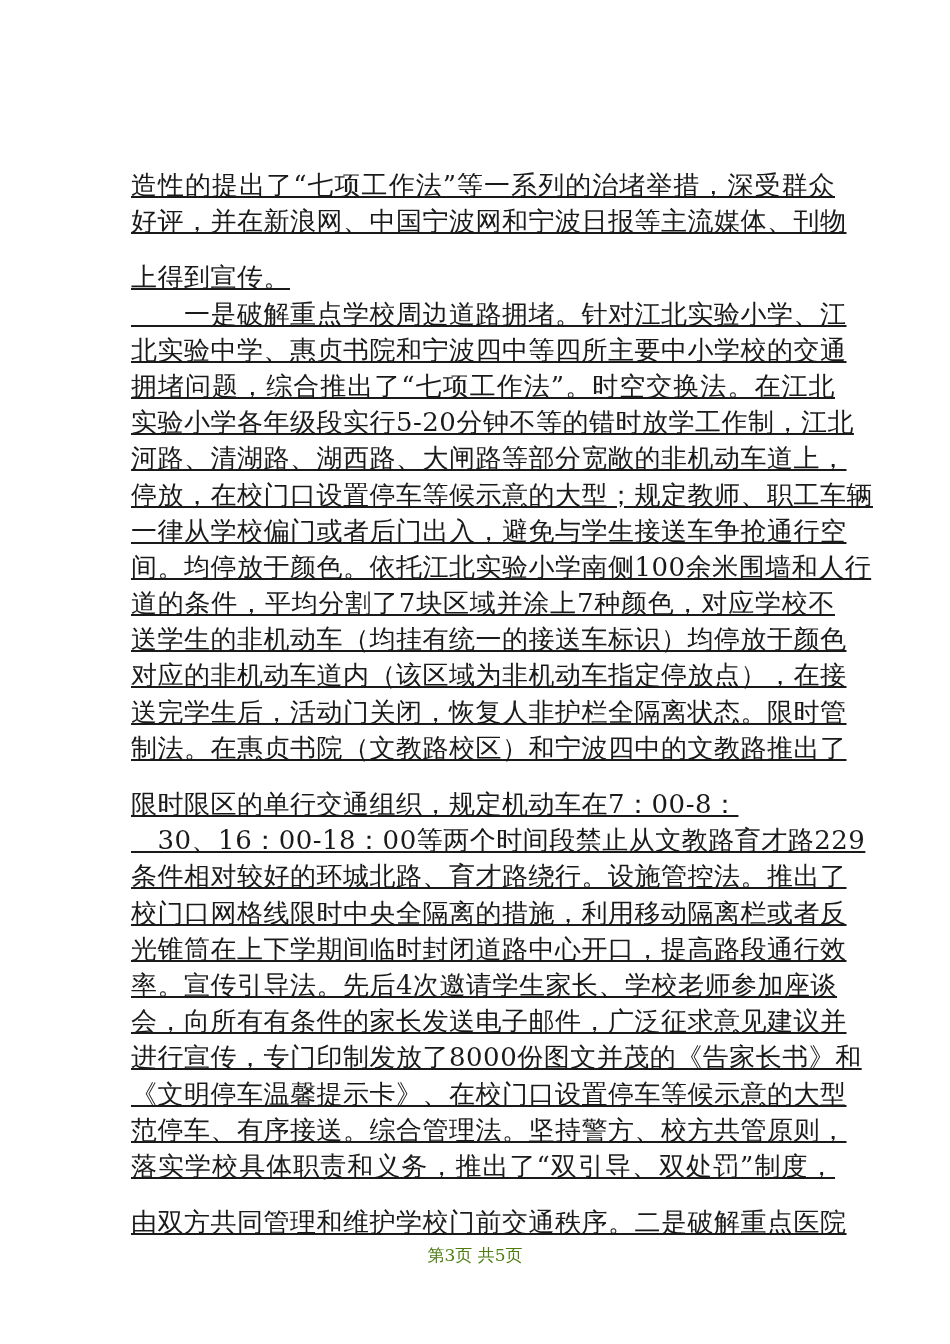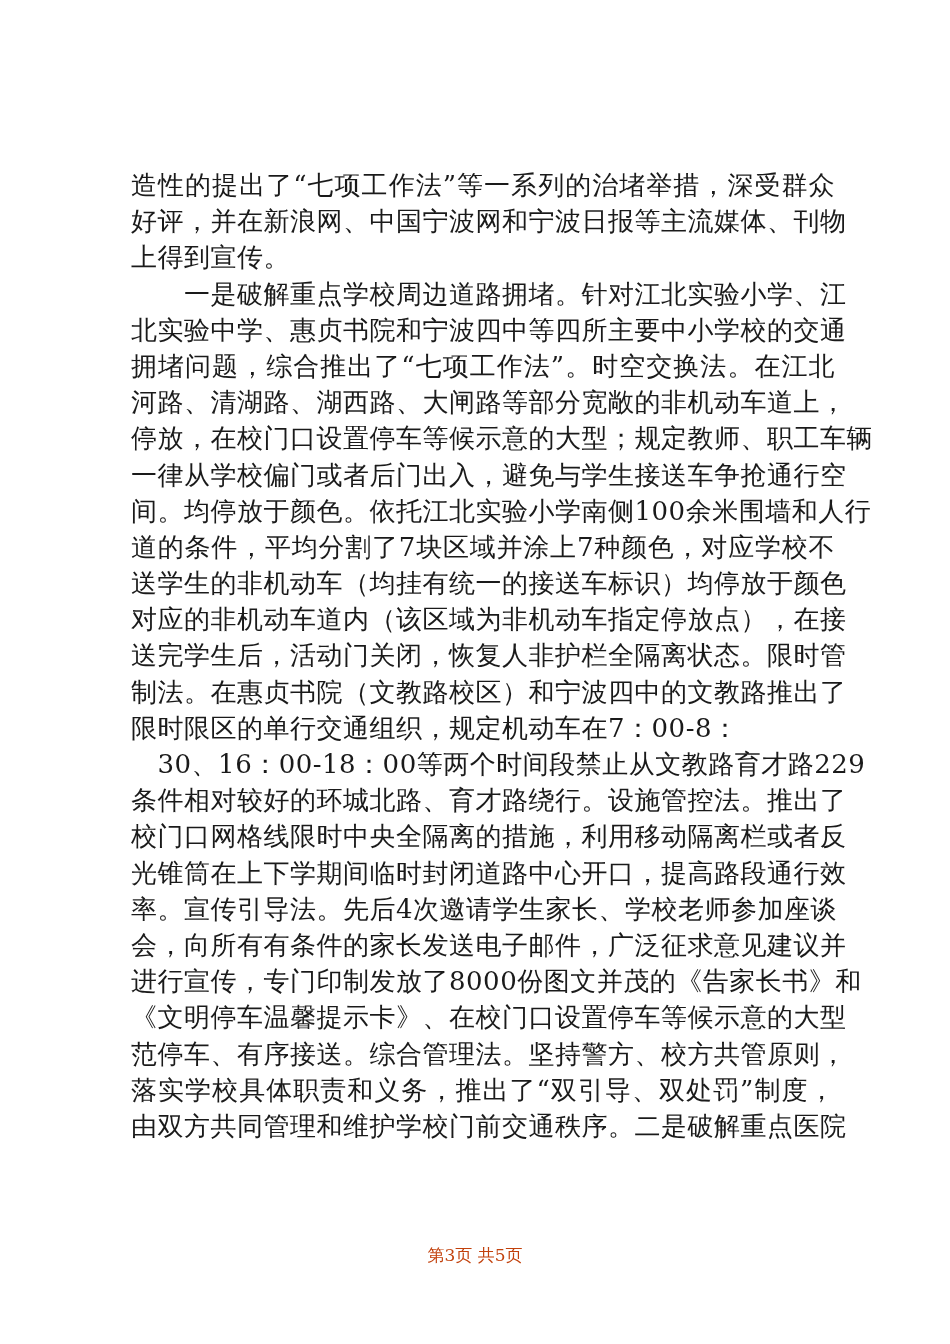--- a/index.html
+++ b/index.html
@@ -4,38 +4,39 @@
 <style>
   html, body { margin:0; padding:0; background:#ffffff; }
   body { width:950px; height:1344px; position:relative; overflow:hidden; }
   .page { position:absolute; left:0; top:0; width:950px; height:1344px; background:#fff; }
   .body-text {
     position:absolute; left:131px; top:167px; width:704px;
     font-family:"DejaVu Serif", "Liberation Serif", serif;
     font-size:26px; line-height:36.2px; color:#1a1a1a;
     letter-spacing:0.5px;
   }
-  .line { display:block; white-space:nowrap; height:36.2px; text-align:justify; text-align-last:justify; }
-  .line.last { text-align-last:left; }
+  .line { display:block; white-space:nowrap; height:36.2px; text-align:justify; text-align-last:justify;text-decoration:underline; }
+  .line.last { text-align-last:left;margin-top:20px; }
   .footer {
     position:absolute; left:0; width:950px; top:1244px; text-align:center;
-    font-family:"DejaVu Serif", "Liberation Serif", serif; font-size:17px; color:#c2410c;
+    font-family:"DejaVu Serif", "Liberation Serif", serif; font-size:17px; color:#4d7c0f;
   }
 </style>
 </head>
 <body>
 
 <div class="page">
   <div class="body-text" id="body">
       <span class="line">造性的提出了“七项工作法”等一系列的治堵举措，深受群众</span>
       <span class="line">好评，并在新浪网、中国宁波网和宁波日报等主流媒体、刊物</span>
       <span class="line last">上得到宣传。</span>
       <span class="line">　　一是破解重点学校周边道路拥堵。针对江北实验小学、江</span>
       <span class="line">北实验中学、惠贞书院和宁波四中等四所主要中小学校的交通</span>
       <span class="line">拥堵问题，综合推出了“七项工作法”。时空交换法。在江北</span>
+      <span class="line">实验小学各年级段实行5-20分钟不等的错时放学工作制，江北</span>
       <span class="line">河路、清湖路、湖西路、大闸路等部分宽敞的非机动车道上，</span>
       <span class="line">停放，在校门口设置停车等候示意的大型；规定教师、职工车辆</span>
       <span class="line">一律从学校偏门或者后门出入，避免与学生接送车争抢通行空</span>
       <span class="line">间。均停放于颜色。依托江北实验小学南侧100余米围墙和人行</span>
       <span class="line">道的条件，平均分割了7块区域并涂上7种颜色，对应学校不</span>
       <span class="line">送学生的非机动车（均挂有统一的接送车标识）均停放于颜色</span>
       <span class="line">对应的非机动车道内（该区域为非机动车指定停放点），在接</span>
       <span class="line">送完学生后，活动门关闭，恢复人非护栏全隔离状态。限时管</span>
       <span class="line">制法。在惠贞书院（文教路校区）和宁波四中的文教路推出了</span>
       <span class="line last">限时限区的单行交通组织，规定机动车在7：00-8：</span>

